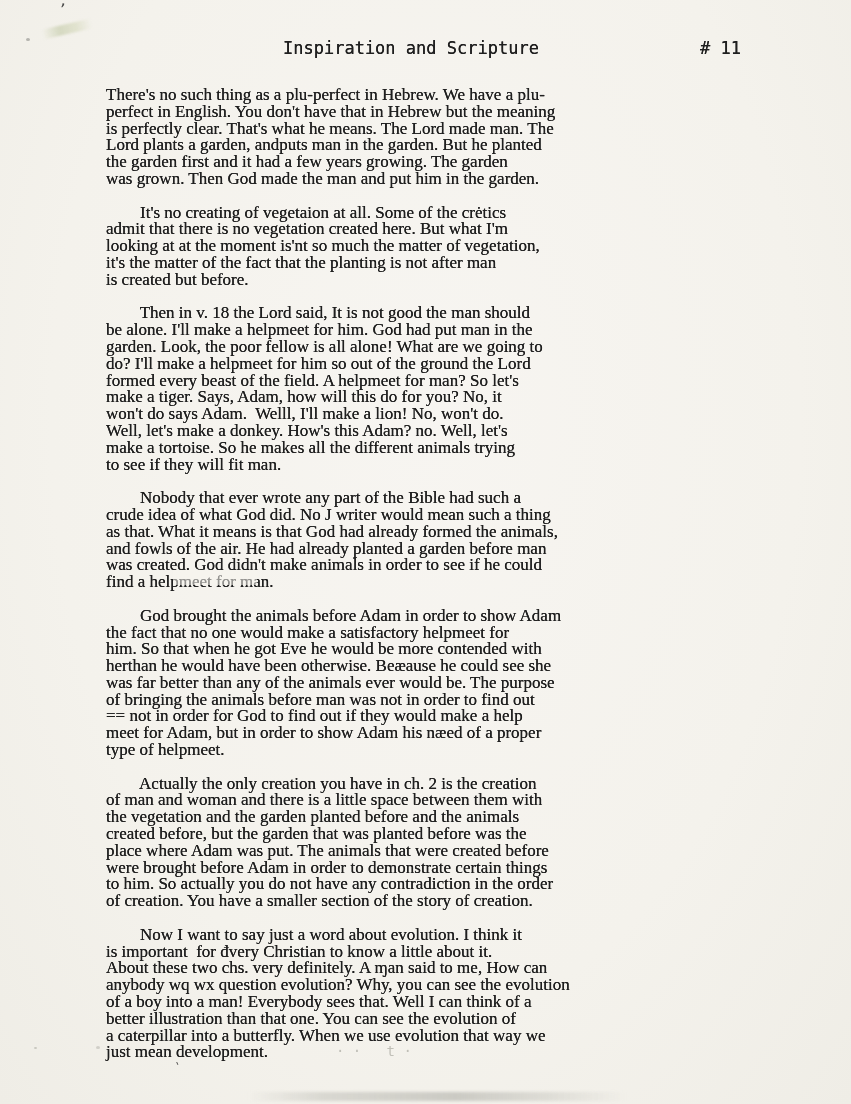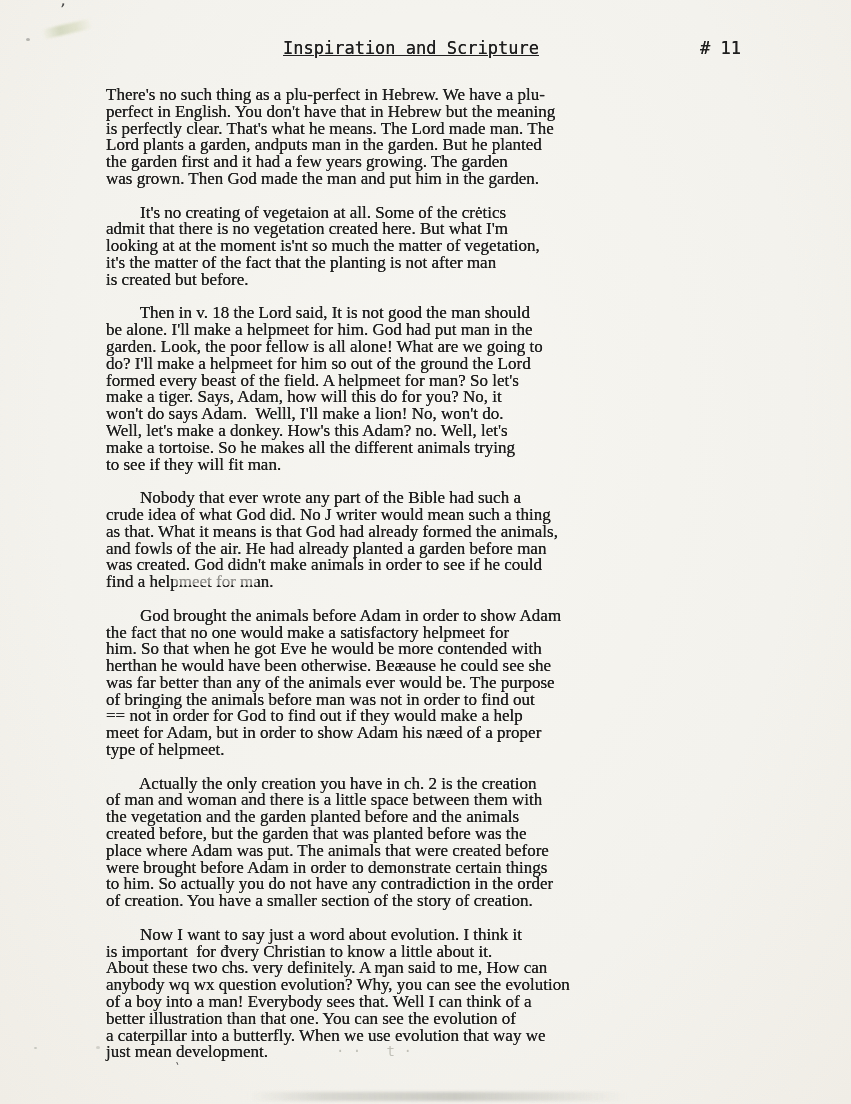--- a/index.html
+++ b/index.html
@@ -17,21 +17,20 @@
   }
   .typewriter {
     font-size: 17px;
     line-height: 16.8px;
     text-shadow: 0 0 0.5px #1b1b1b;
     letter-spacing: 0;
   }
   .doc-title {
     position: absolute; left: 283px; top: 40px;
     white-space: pre;
-    text-decoration: underline;
   }
   .doc-pagenum {
     position: absolute; left: 700px; top: 40px;
     white-space: pre;
   }
   pre.doc-body {
     position: absolute; left: 102px; top: 83px;
     margin: 4px;
     white-space: pre;
     font-family: Liberation Serif, serif;

